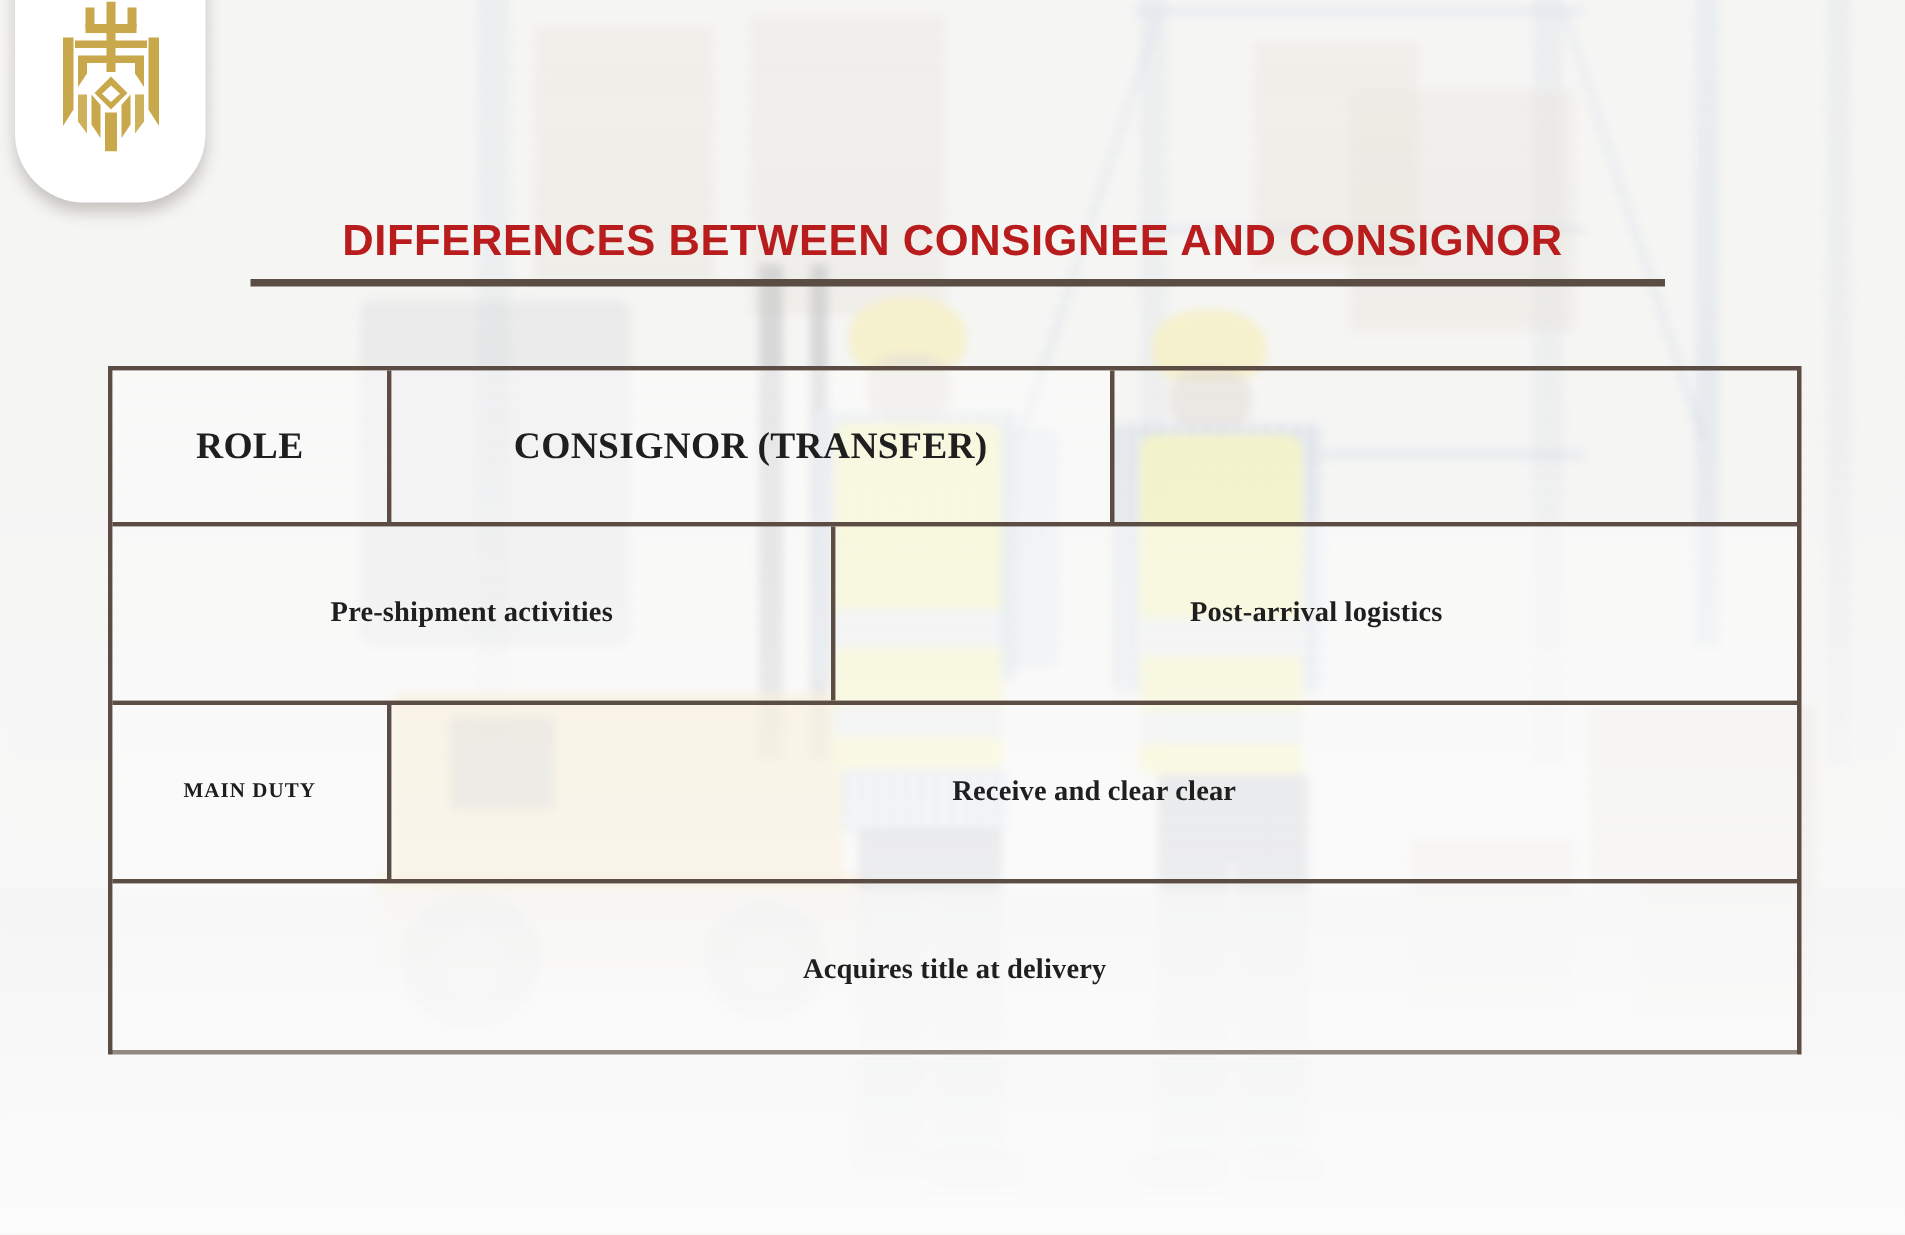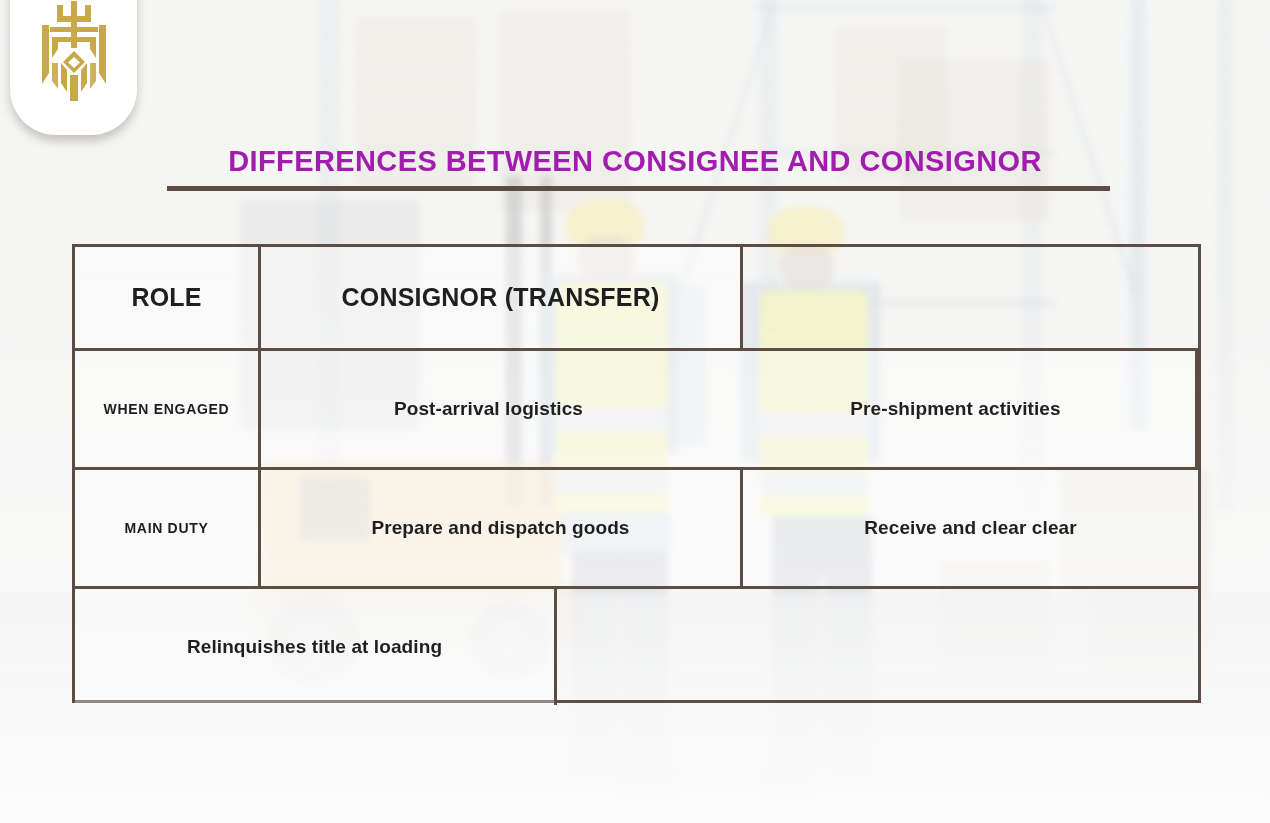--- a/index.html
+++ b/index.html
@@ -87,37 +87,37 @@
     display:flex; align-items:flex-end; justify-content:center;
     padding-bottom:34px;
   }
   .logo-mark { width:92px; height:100px; display:block; }
 
   
   .title {
     position:absolute; left:0; right:0; top:145px;
     text-align:center;
     font-size:29px; font-weight:bold; letter-spacing:.4px;
-    color:#a21caf;
+    color:#b91c1c;
     font-family:"Liberation Sans", sans-serif;
   }
   .title-rule {
     position:absolute; left:167px; top:186px;
     width:943px; height:5px;
     background:#5b4d43;
   }
 
   
   .table {
     position:absolute; left:72px; top:244px;
     width:1129px; height:459px;
     border:3px solid #5b4d43;
     display:flex; flex-direction:column;
   }
-  .trow { display:flex; flex:0 0 auto; }
+  .trow { display:flex; flex:0 0 auto;font-family:Liberation Serif, serif; }
   .trow.head { height:101px; }
   .trow.body { height:119px; border-top:3px solid #5b4d43; }
 
   .cell {
     display:flex; align-items:center; justify-content:center;
     text-align:center;
     position:relative;
   }
   .col-role  { flex:0 0 186px; border-right:3px solid #5b4d43;
                background:rgba(255,255,255,.36); }
@@ -245,43 +245,37 @@
     <div class="trow head">
       <div class="cell col-role">
         <span class="h-text">ROLE</span>
       </div>
       <div class="cell col-mid">
         <span class="h-text">CONSIGNOR (TRANSFER)</span>
       </div>
     </div>
 
     <div class="trow body">
-      <div class="cell col-role">
-        <span class="role-text">WHEN ENGAGED</span>
+      <div class="cell col-mid">
+        <span class="val-text">Pre-shipment activities</span>
       </div>
       <div class="cell col-right">
         <span class="val-text">Post-arrival logistics</span>
-      </div>
-      <div class="cell col-mid">
-        <span class="val-text">Pre-shipment activities</span>
       </div>
     </div>
 
     <div class="trow body">
       <div class="cell col-role">
         <span class="role-text">MAIN DUTY</span>
       </div>
-      <div class="cell col-mid">
-        <span class="val-text">Prepare and dispatch goods</span>
-      </div>
       <div class="cell col-right">
         <span class="val-text">Receive and clear clear</span>
       </div>
     </div>
 
     <div class="trow body">
-      <div class="cell col-mid">
-        <span class="val-text">Relinquishes title at loading</span>
+      <div class="cell col-right">
+        <span class="val-text">Acquires title at delivery</span>
       </div>
     </div>
 
   </div>
 </div>
 
 </body></html>

